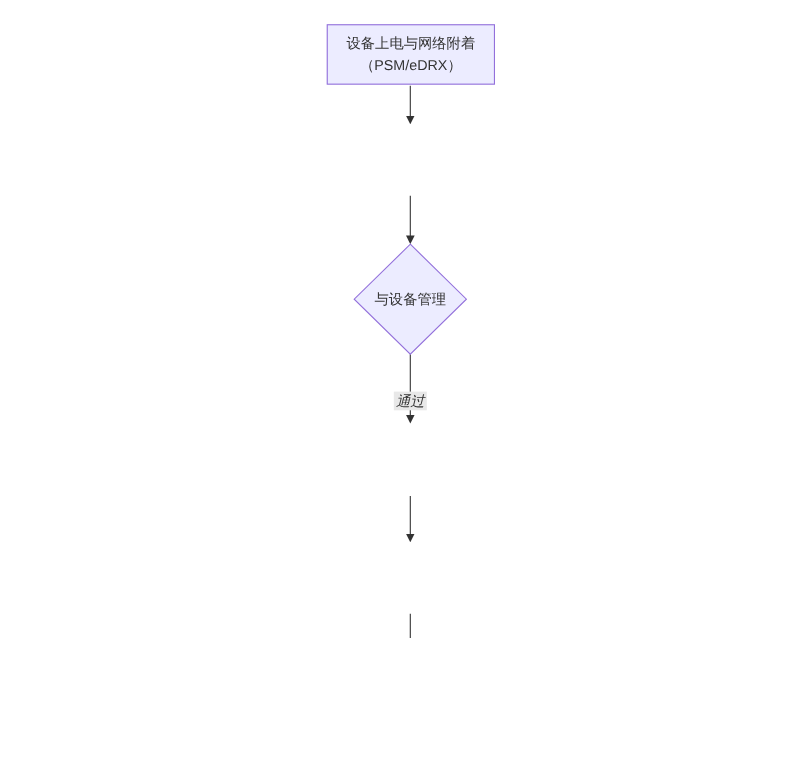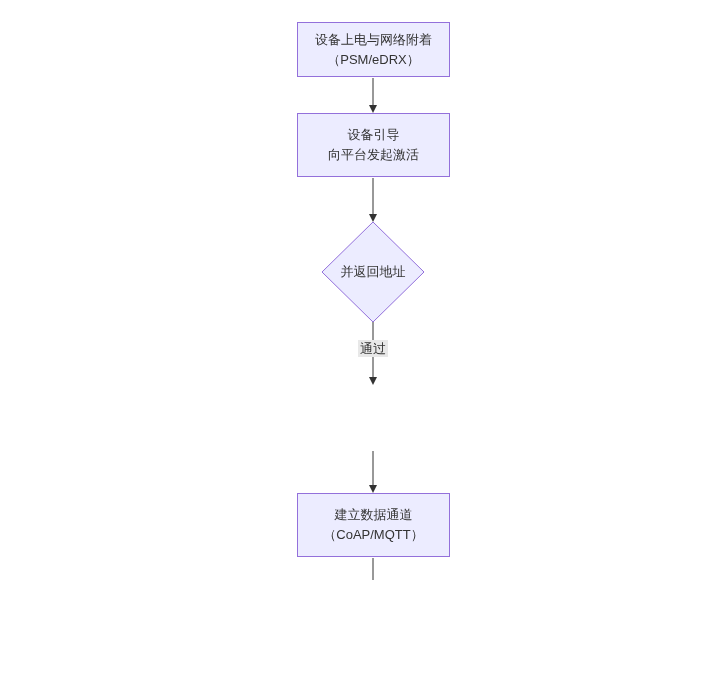--- a/index.html
+++ b/index.html
@@ -52,28 +52,29 @@
     top: 262px;
     width: 102px;
     text-align: center;
     font-size: 13px;
     line-height: 20px;
     color: var(--text, #333333);
   }
   .edge-label {
     position: absolute;
     left: 373px;
-    top: 340px;
+    top: 356px;
     transform: translateX(-50%);
     background: var(--label-bg, #E8E8E8);
     padding: 0 2px;
     font-size: 13px;
     line-height: 17px;
     color: var(--text, #333333);
     white-space: nowrap;
+    font-style: italic;
   }
 </style>
 </head>
 <body>
 
 <div class="canvas">
 
   <svg class="edges" width="726" height="700" viewBox="0 0 726 700" xmlns="http://www.w3.org/2000/svg">
     <defs>
       <marker id="arrow" markerUnits="userSpaceOnUse" markerWidth="8" markerHeight="8" refX="6" refY="4" orient="auto">
@@ -88,29 +89,21 @@
     <line class="edge-line" x1="373" y1="558" x2="373" y2="599" marker-end="url(#arrow)"></line>
 
     <polygon class="diamond-shape" points="373,222 424,272 373,322 322,272"></polygon>
   </svg>
 
   <div class="node rect" style="top:22px;height:55px">
     <span>设备上电与网络附着</span>
     <span>（PSM/eDRX）</span>
   </div>
 
-  <div class="node rect" style="top:113px;height:64px">
-    <span>设备引导</span>
-    <span>向平台发起激活</span>
-  </div>
 
-  <div class="diamond-label">并返回地址</div>
+  <div class="diamond-label">与设备管理</div>
 
   <div class="edge-label">通过</div>
 
 
-  <div class="node rect" style="top:493px;height:64px">
-    <span>建立数据通道</span>
-    <span>（CoAP/MQTT）</span>
-  </div>
 
 
 </div>
 
 </body></html>

